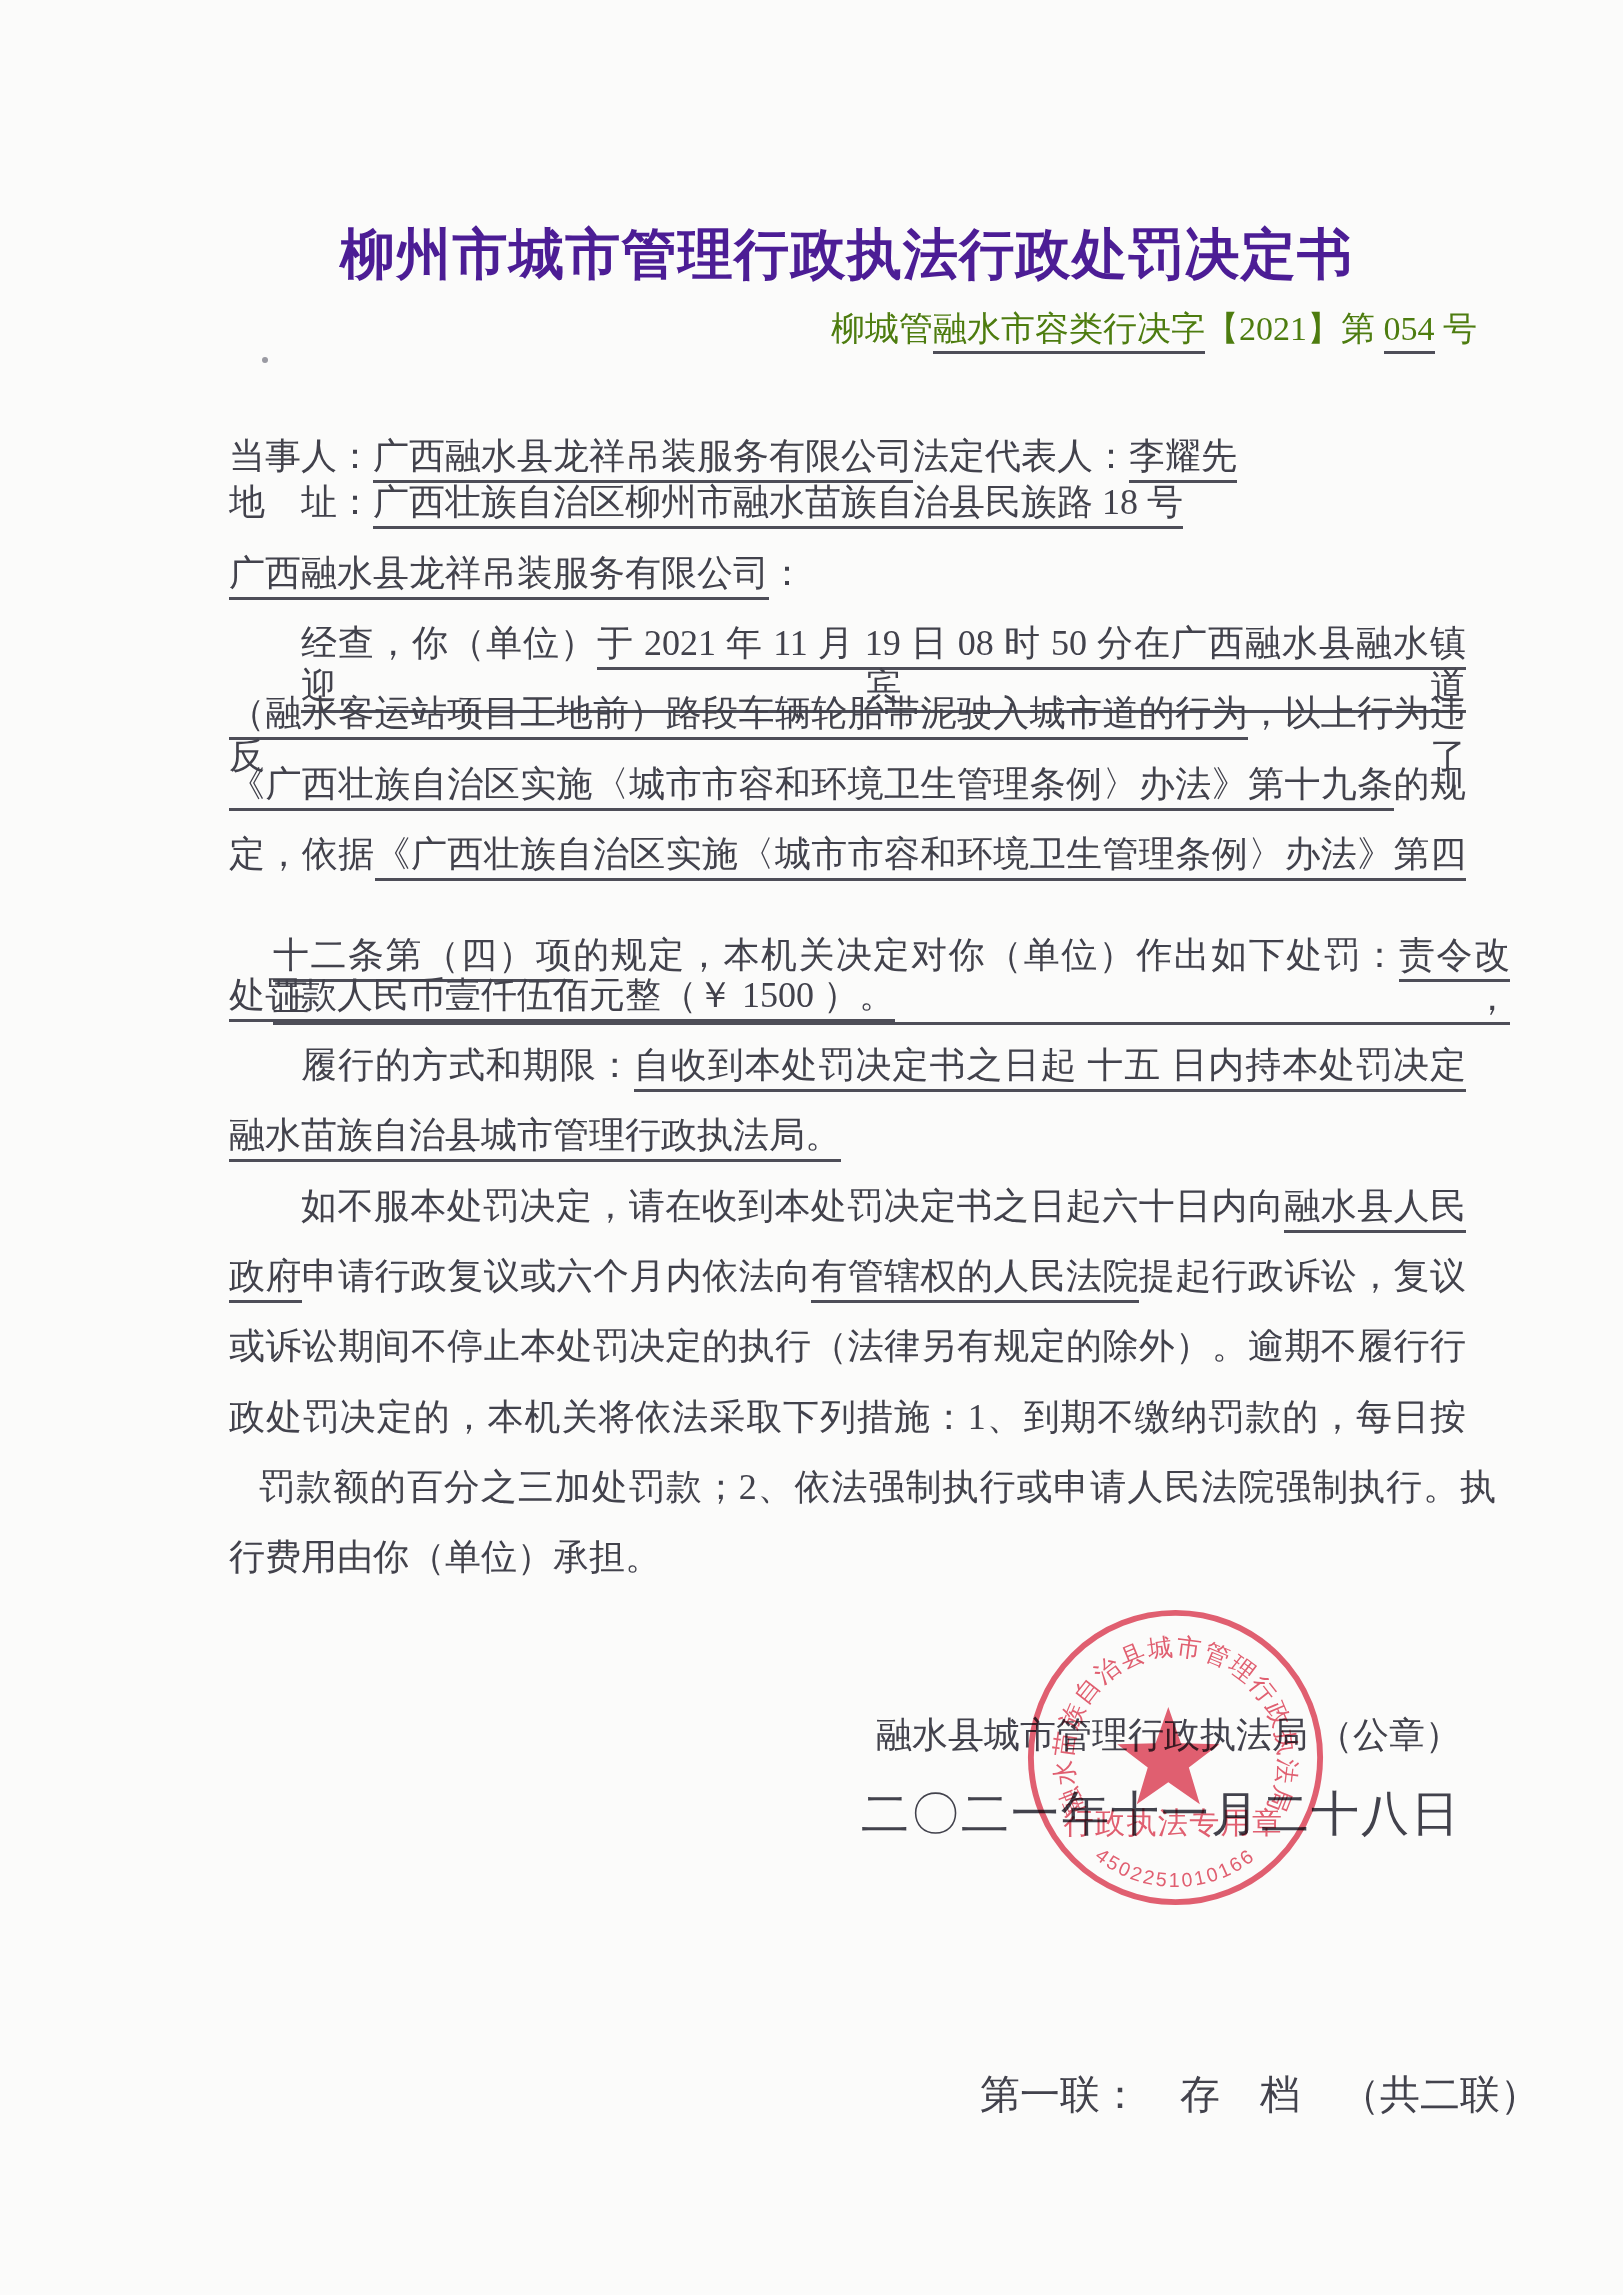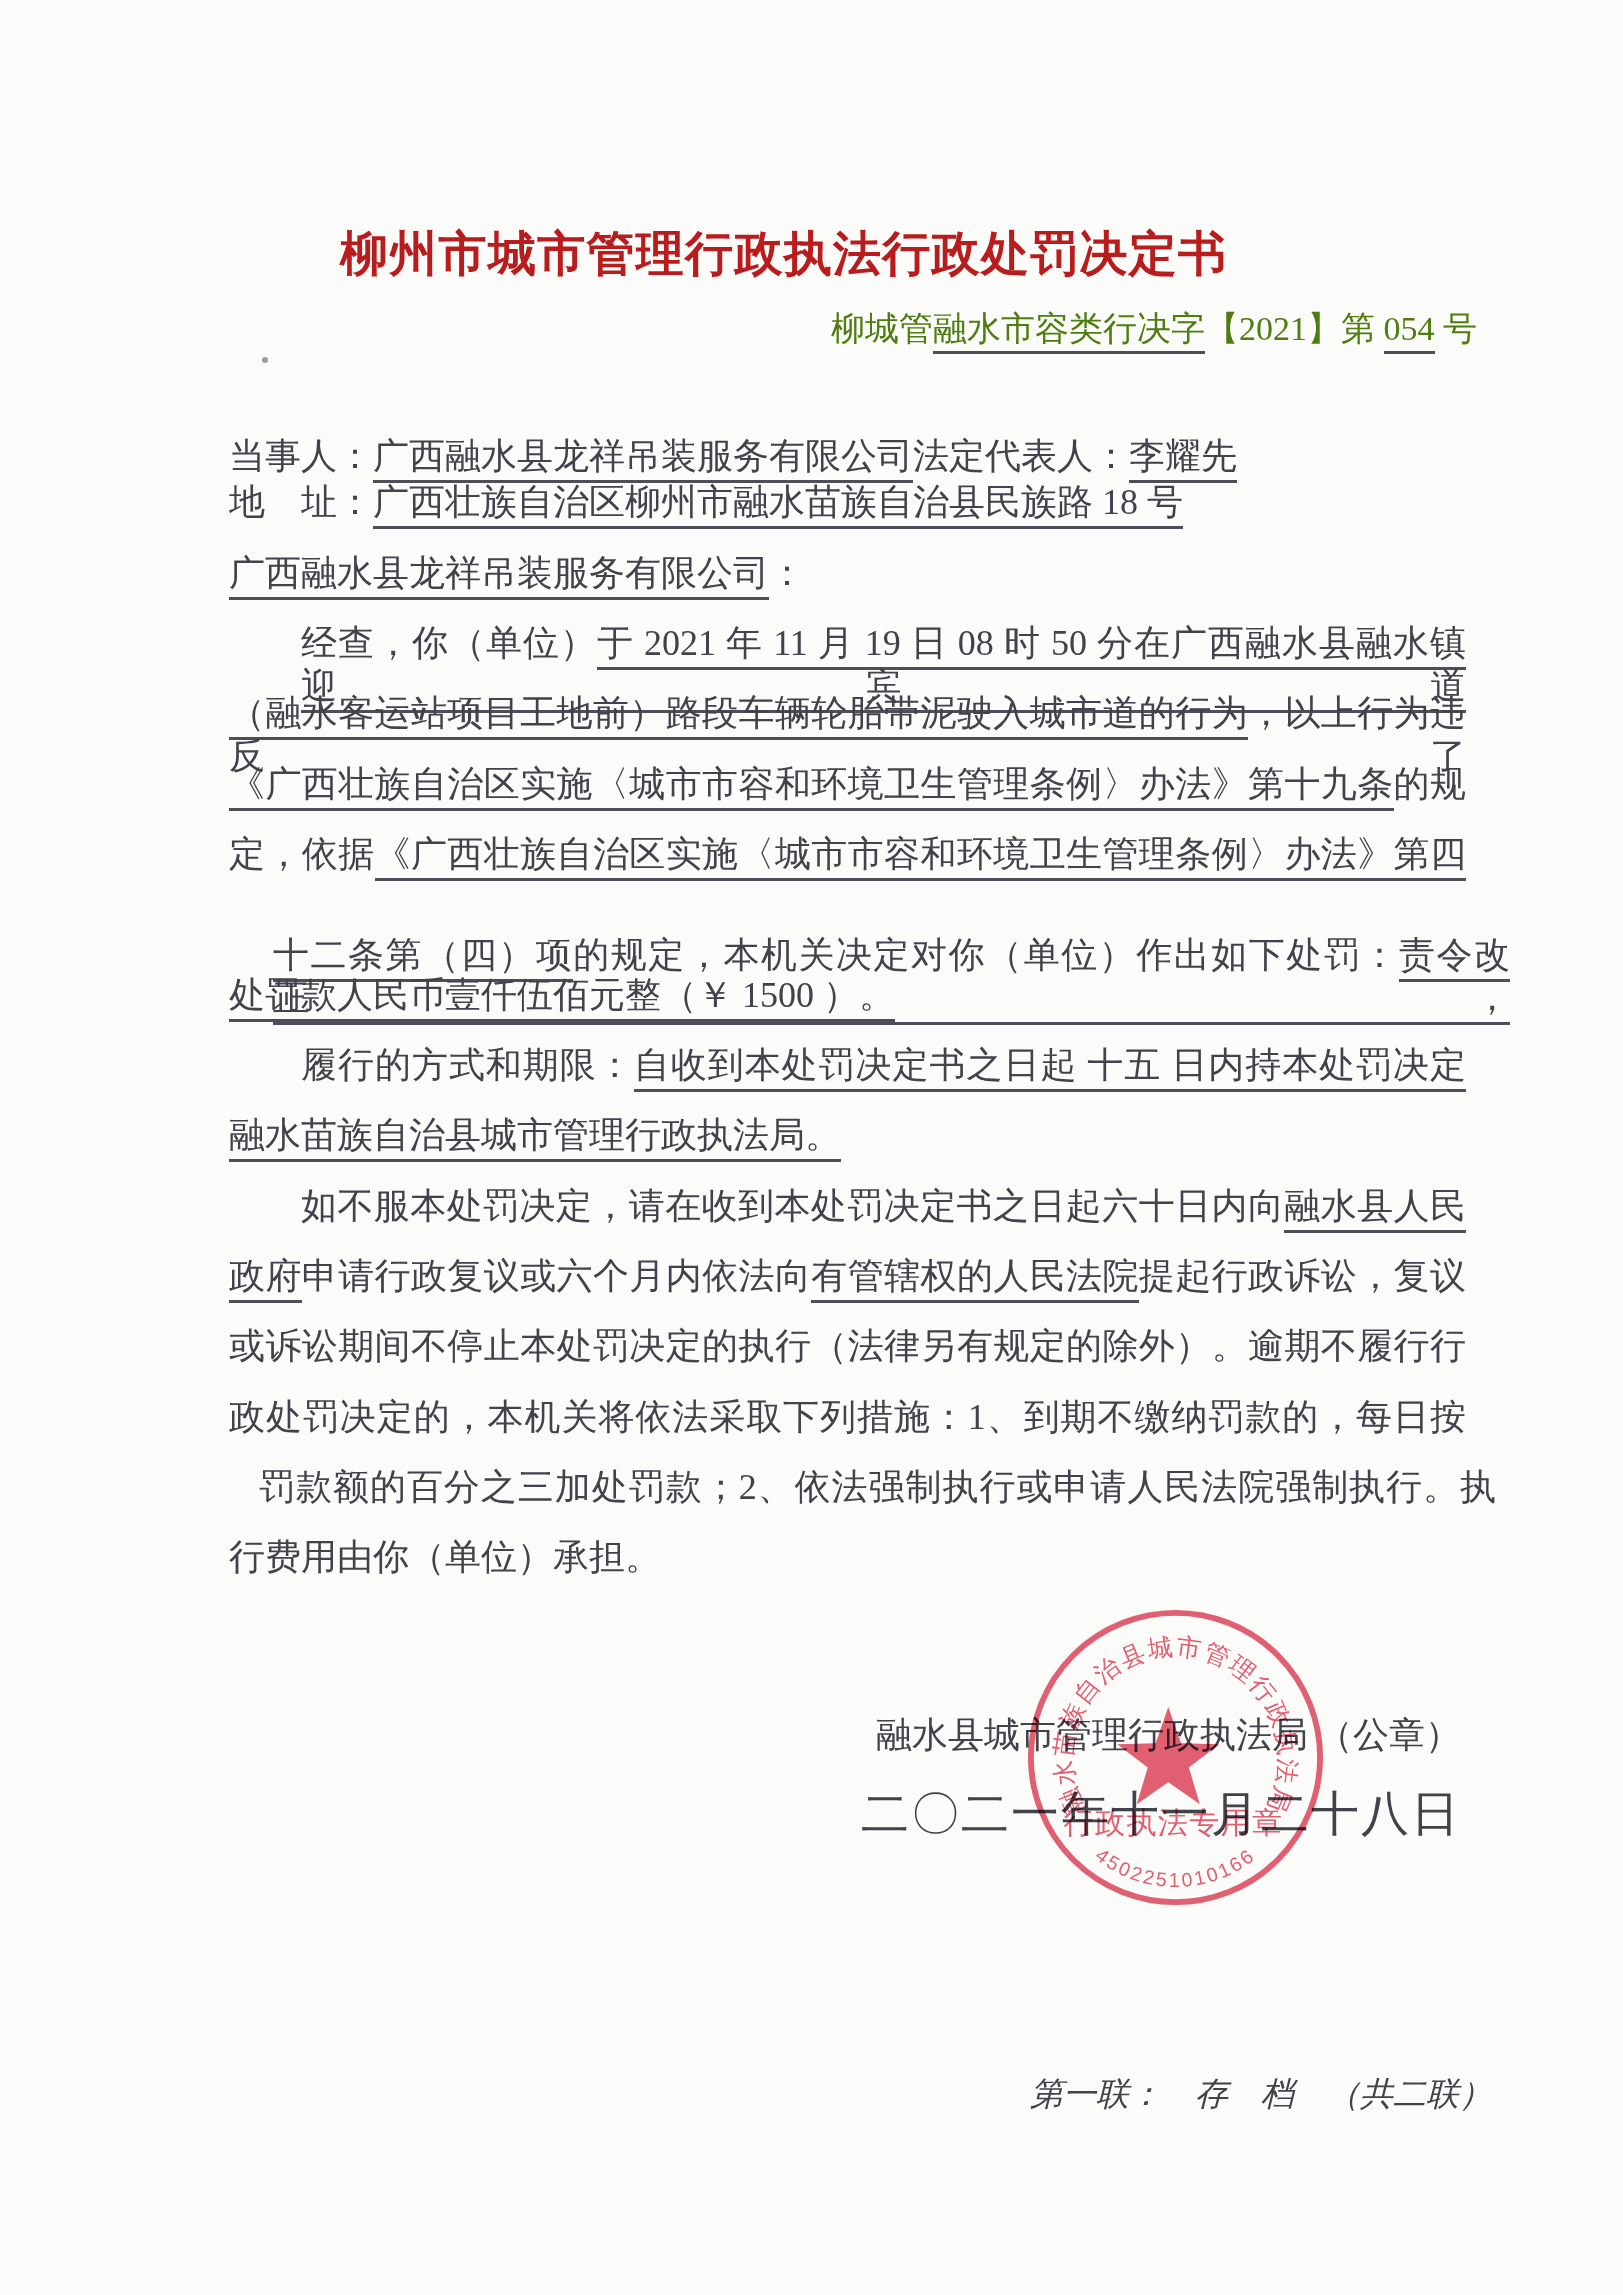--- a/index.html
+++ b/index.html
@@ -8,43 +8,43 @@
     background:#fbfbfa;
     font-family:"Liberation Serif","DejaVu Serif",serif;
     color:#42424c;
     overflow:hidden;
   }
   .abs{position:absolute;}
   
   .title{
     left:340px;top:220px;width:1060px;
     font-family:"Liberation Sans","DejaVu Sans",sans-serif;
-    font-weight:700;font-size:48px;line-height:68px;letter-spacing:1.3px;
-    color:#b91c1c;white-space:nowrap;
+    font-weight:700;font-size:55px;line-height:68px;letter-spacing:1.3px;
+    color:#4c1d95;white-space:nowrap;
   }
   
   .docno{
     top:308px;right:146px;
     font-size:34px;line-height:41px;white-space:nowrap;
     color:#4d7c0f;
   }
   
   .line{
     position:absolute;left:229px;width:1237px;
     font-size:36px;line-height:43px;
     color:#42424c;white-space:nowrap;
   }
   .line.j{white-space:normal;text-align:justify;text-align-last:justify;text-justify:inter-character;}
   .line.ind{padding-left:72px;width:1165px;}
   .u{border-bottom:3.3px solid #4e4e58;padding-bottom:3.9px;}
   
   .sig-agency{top:1714px;right:162px;font-size:36px;line-height:43px;white-space:nowrap;}
   .sig-date{top:1792px;right:162px;font-size:48px;line-height:43px;letter-spacing:2px;white-space:nowrap;}
   
-  .footer{top:2074px;left:1030px;font-size:33px;line-height:41px;white-space:nowrap;font-style:italic;}
+  .footer{top:2074px;left:980px;font-size:40px;line-height:41px;white-space:nowrap;}
   
   .stamp{left:1025px;top:1607px;width:301px;height:301px;mix-blend-mode:multiply;opacity:.92;}
   .stamp text{font-family:"Liberation Sans","DejaVu Sans",sans-serif;}
   
   .dot{left:262px;top:357px;width:5.9px;height:5.9px;border-radius:50%;background:#9a9aa2;}
 </style>
 </head>
 <body>
 
 <div class="abs title">柳州市城市管理行政执法行政处罚决定书</div>

